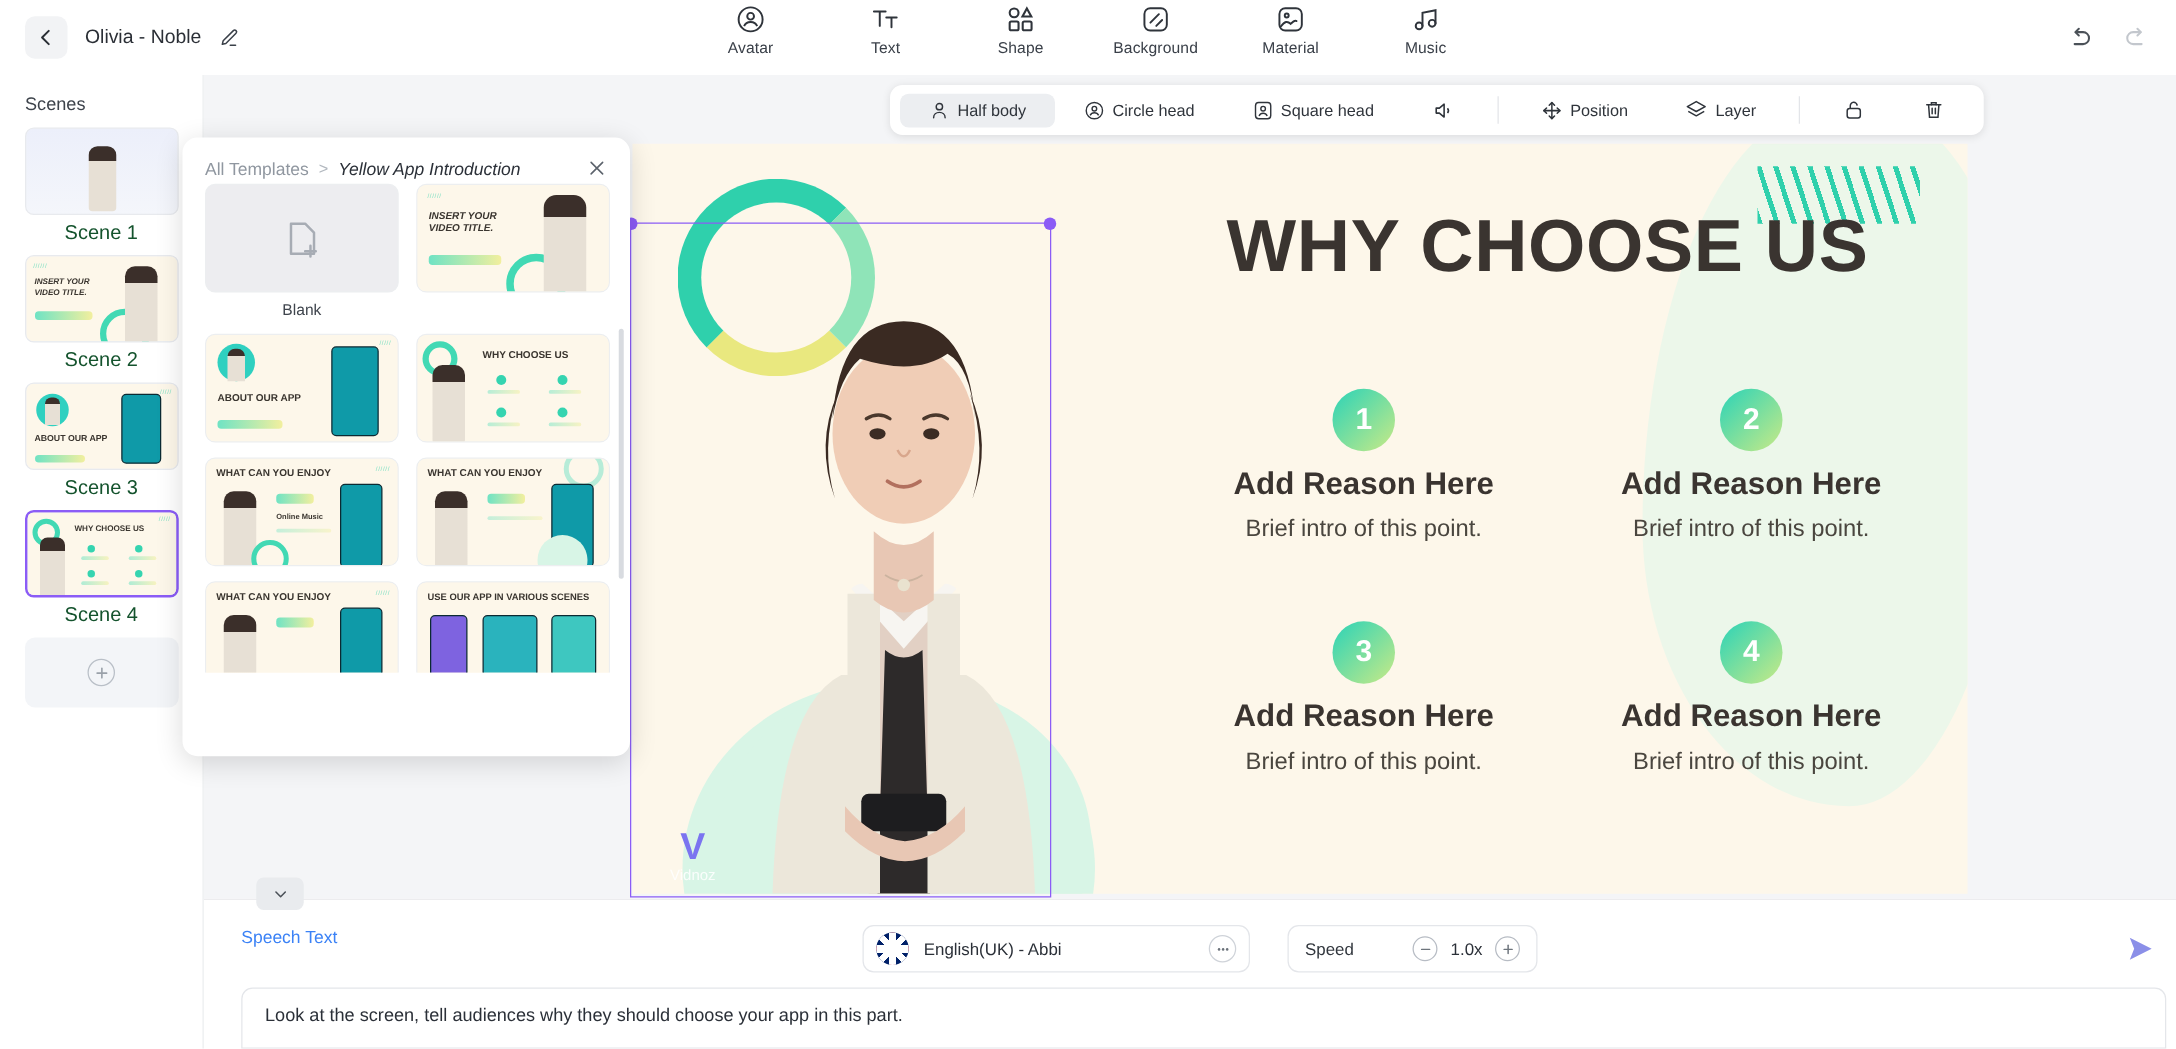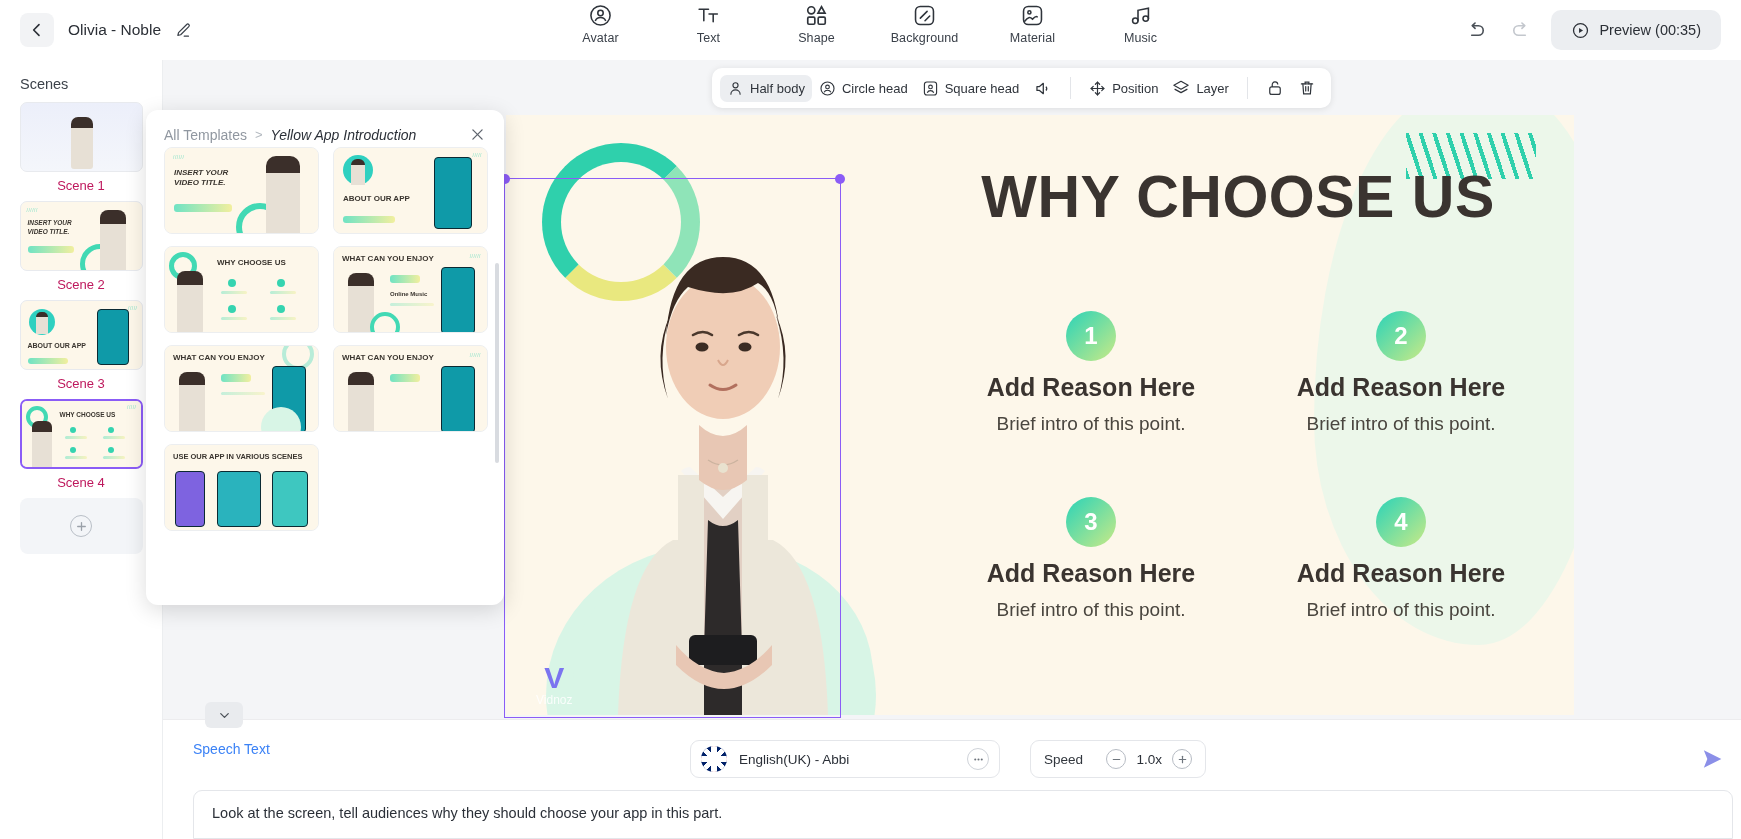--- a/index.html
+++ b/index.html
@@ -56,21 +56,21 @@
     background: #fff; border-right: 1px solid #eceef0;
     padding: 16px 0 0 0; z-index: 20;
   }
   .scenes-title { font-size: 14.5px; color: #3d434b; margin: 0 0 10px 20px; }
   .scene-item { width: 123px; margin: 0 auto 6px auto; }
   .scene-thumb {
     width: 123px; height: 70px; border-radius: 7px; overflow: hidden;
     position: relative; background: #eef0f4; border: 1px solid #e8eaee;
   }
   .scene-item.active .scene-thumb { border: 2.5px solid #8b5cf6; }
-  .scene-label { text-align: center; font-size: 13px; color: #be185d; margin-top: 6px; margin-bottom: 8px;}
+  .scene-label { text-align: center; font-size: 16px; color: #14532d; margin-top: 6px; margin-bottom: 8px;}
   .add-scene {
     width: 123px; height: 56px; margin: 2px auto 0 auto; border-radius: 8px;
     background: #f3f5f8; display: flex; align-items: center; justify-content: center;
     cursor: pointer;
   }
   .plus-circle {
     width: 22px; height: 22px; border-radius: 50%; border: 1.5px solid #b9bfc7;
     display:flex; align-items:center;justify-content:center; color:#9aa1a9; font-size:15px; line-height:1;
   }
 
@@ -88,21 +88,21 @@
   .mini-circle { position:absolute; border-radius:50%; }
   .mini-lines { position:absolute; font-size:5px; color:#7fe0c3; letter-spacing:.5px; }
 
   
   .subbar {
     position: absolute; top: 68px; left: 712px; height: 40px;
     display: flex; align-items: center; gap: 0;
     background: #fff; border-radius: 10px; padding: 0 8px;
     box-shadow: 0 1px 7px rgba(0,0,0,.1); z-index: 30;
   }
-  .seg { display:flex; align-items:center; gap:6px; padding: 5px 7px; border-radius:7px;
+  .seg { display:flex; align-items:center; gap:6px; padding: 5px 23px; border-radius:7px;
          font-size: 13px; color:#2f343b; cursor:pointer; white-space:nowrap;}
   .seg.active { background:#eceef1; }
   .subbar .divider { width:1px; height:22px; background:#e3e5e9; margin:0 11px; }
 
   
   .stage {
     position: absolute; left: 163px; top: 60px;
     width: 1578px; height: 659px; background: #f4f5f7;
   }
   .canvas {
@@ -217,21 +217,21 @@
     background:
       linear-gradient(90deg,transparent 38%, #fff 38% 62%, transparent 62%),
       linear-gradient(0deg,transparent 38%, #fff 38% 62%, transparent 62%),
       linear-gradient(90deg,transparent 43%, #c8102e 43% 57%, transparent 57%),
       linear-gradient(0deg,transparent 43%, #c8102e 43% 57%, transparent 57%);}
   .voice-name { font-size:13.5px; color:#2b3038; }
   .more-dots { margin-left:auto; width:22px;height:22px;border-radius:50%;
     border:1px solid #cfd3d9; display:flex;align-items:center;justify-content:center;
     font-size:11px; color:#6b727a; letter-spacing:.5px;}
   .speed-box {
-    position:absolute; left:1030px; top:740px; width:176px; height:38px;
+    position:absolute; left:1030px; top:740px; width:200px; height:38px;
     border:1px solid #e4e6ea; border-radius:9px; display:flex; align-items:center;
     padding: 16px 13px; background:#fff;
   }
   .speed-lbl { font-size:13.5px; color:#31363d; }
   .step {
     width:20px;height:20px;border-radius:50%;border:1.4px solid #b7bcc4;
     display:flex;align-items:center;justify-content:center;color:#6e757d;
     font-size:14px; line-height:1; cursor:pointer; margin-left:auto;
   }
   .speed-val { font-size:13.5px; color:#2b3038; margin: 0 10px; }
@@ -333,27 +333,20 @@
         <svg width="23" height="23" viewBox="0 0 24 24" fill="none" stroke="#4b5158" stroke-width="1.7" stroke-linecap="round" stroke-linejoin="round">
           <path d="M8 7H14a5 5 0 0 1 0 10H7"></path>
             <polyline points="10.5 4.2 7.6 7 10.5 9.8"></polyline>
         </svg>
       </div>
       <div class="icon-btn">
         <svg width="23" height="23" viewBox="0 0 24 24" fill="none" stroke="#c3c7cd" stroke-width="1.7" stroke-linecap="round" stroke-linejoin="round">
           <path d="M16 7H10a5 5 0 0 0 0 10h7"></path>
             <polyline points="13.5 4.2 16.4 7 13.5 9.8"></polyline>
         </svg>
-      </div>
-      <div class="preview-btn">
-        <svg width="19" height="19" viewBox="0 0 24 24" fill="none" stroke="#2b2f36" stroke-width="1.6">
-          <circle cx="12" cy="12" r="8.8"></circle>
-            <path d="M10.2 8.8l5 3.2-5 3.2z" fill="#2b2f36" stroke="none"></path>
-        </svg>
-        <span>Preview (00:35)</span>
       </div>
     </div>
   </div>
 
   <div class="scenes">
     <div class="scenes-title">Scenes</div>
 
     <div class="scene-item">
       <div class="scene-thumb">
         <div class="mini" style="background:linear-gradient(180deg,#eceffa,#f4f6fb);">
@@ -568,20 +561,29 @@
       <span class="tpl-close">
         <svg width="17" height="17" viewBox="0 0 24 24" stroke="#5c636c" stroke-width="1.8" stroke-linecap="round">
           <line x1="5.5" y1="5.5" x2="18.5" y2="18.5"></line>
             <line x1="18.5" y1="5.5" x2="5.5" y2="18.5"></line>
         </svg>
       </span>
     </div>
 
     <div class="tpl-grid">
 
+      <div class="tpl-cell">
+        <div class="tpl-thumb tpl-blank">
+          <svg width="34" height="34" viewBox="0 0 24 24" fill="none" stroke="#a7acb4" stroke-width="1.4" stroke-linecap="round" stroke-linejoin="round">
+            <path d="M5.5 3.5h8l5 5v12h-13z"></path>
+              <path d="M16.5 16v6M13.5 19h6"></path>
+          </svg>
+        </div>
+        <div class="tpl-cap">Blank</div>
+      </div>
 
       <div class="tpl-cell">
         <div class="tpl-thumb">
           <div class="mini mini-cream">
             <div class="mini-lines" style="left:8px;top:6px;">//////</div>
             <div class="mini-txt" style="left:9px;top:20px;font-size:8px;line-height:1.3;width:72px;font-style:italic;">INSERT YOUR VIDEO TITLE.</div>
             <div class="mini-bar" style="left:9px;top:56px;width:58px;height:8px;"></div>
             <div class="mini-circle" style="right:34px;bottom:-18px;width:48px;height:48px;border:6px solid #42d9b4;"></div>
             <div class="mini-person" style="right:18px;top:8px;width:34px;height:79px;border-radius:10px 10px 2px 2px;"></div>
           </div>

